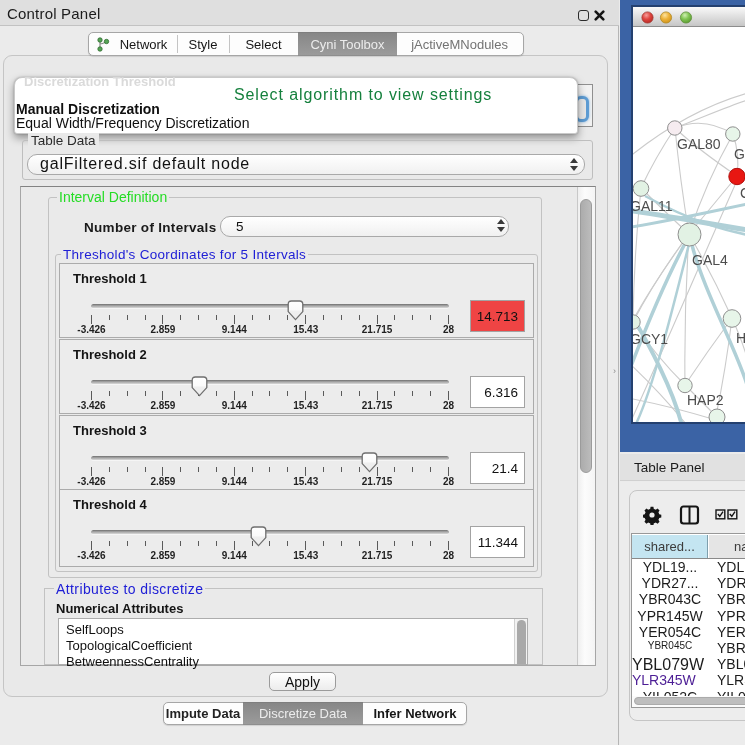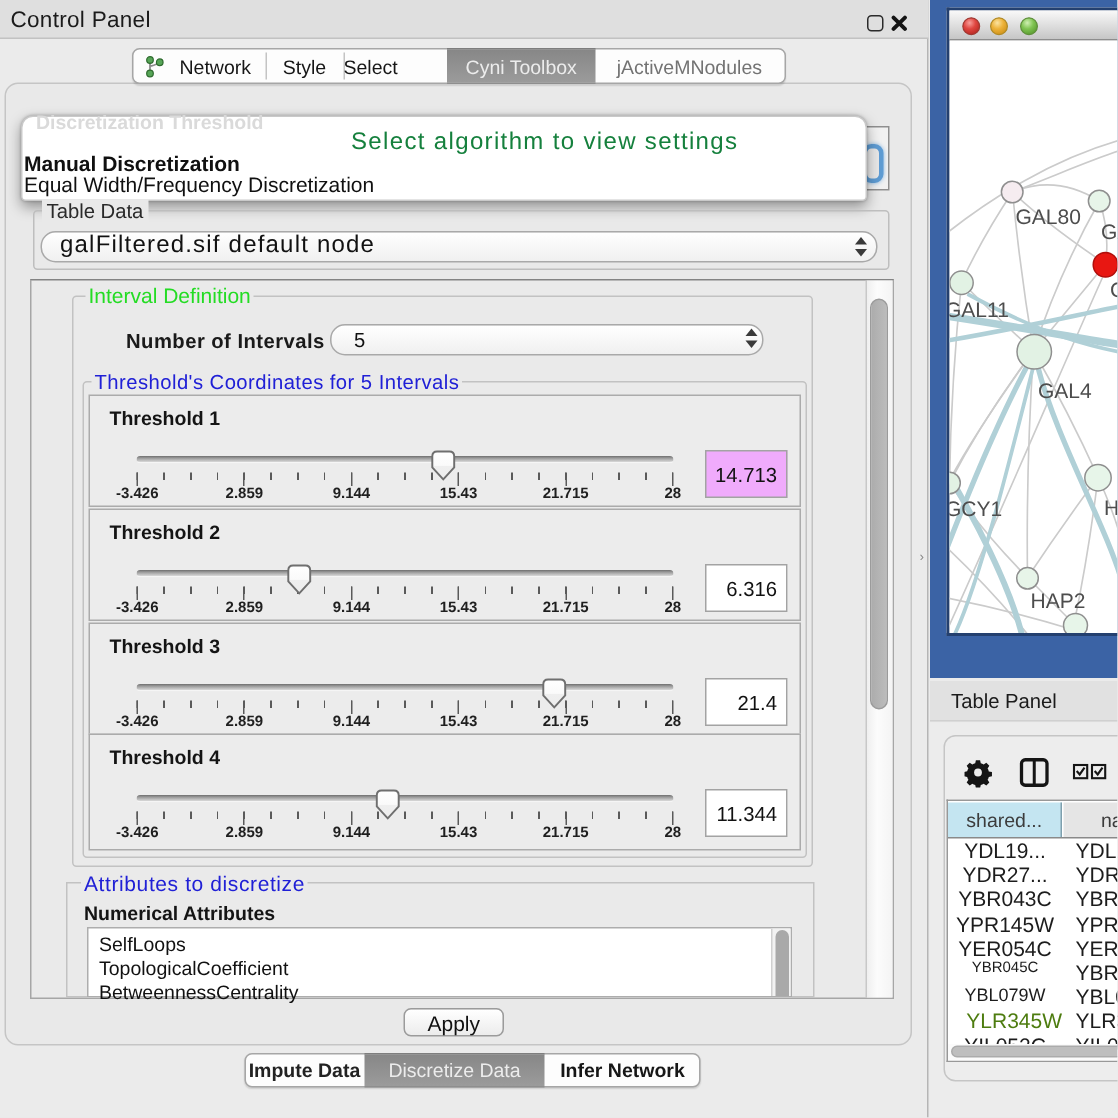--- a/index.html
+++ b/index.html
@@ -26,21 +26,21 @@
 <svg class="a" style="left:96px;top:37px" width="14" height="15" viewBox="0 0 14 15">
     <g stroke="#8C8C8C" stroke-width="1.2" fill="none">
       <path d="M4 3.5 V12 M4 7 C4 7 6 7 10 5"></path>
     </g>
     <circle cx="4" cy="3" r="2.2" fill="#57A557" stroke="#2E6B2E" stroke-width=".8"></circle>
     <circle cx="4" cy="12" r="2.2" fill="#57A557" stroke="#2E6B2E" stroke-width=".8"></circle>
     <circle cx="10.5" cy="4.5" r="2.2" fill="#57A557" stroke="#2E6B2E" stroke-width=".8"></circle>
   </svg>
 <div class="a" style="left:110px;top:37px;width:67px;text-align:center;font-size:13px;color:#161616">Network</div>
 <div class="a" style="left:177px;top:37px;width:52px;text-align:center;font-size:13px;color:#161616">Style</div>
-<div class="a" style="left:229px;top:37px;width:69px;font-size:13px;color:#161616">Select</div>
+<div class="a" style="left:229px;top:37px;width:69px;text-align:center;font-size:13px;color:#161616">Select</div>
 <div class="a" style="left:298px;top:37px;width:99px;text-align:center;font-size:13px;color:#ECECEC">Cyni Toolbox</div>
 <div class="a" style="left:397px;top:37px;width:111px;text-align:right;font-size:13px;color:#737373">jActiveMNodules</div>
 
 <div class="a" style="left:26px;top:84px;width:567px;height:43px;border:1px solid #8F8F8F;background:#F1F1F1"></div>
 <div class="a" style="left:575px;top:96px;width:14px;height:26px;border:3px solid #5E9CD3;border-radius:6px;box-shadow:0 0 3px #7FB2DF;background:#E8E8E8"></div>
 
 <div class="a" style="left:14px;top:77px;width:564px;height:57px;background:#FFFFFF;border:1px solid #C9C9C9;border-radius:8px 8px 3px 3px;box-shadow:0 4px 9px rgba(0,0,0,.38),0 0 2px rgba(0,0,0,.25)"></div>
 <div class="a" style="left:24px;top:74px;font-size:13px;font-weight:bold;color:#DADADA">Discretization Threshold</div>
 <div class="a" style="left:234px;top:86px;font-size:16px;letter-spacing:.9px;color:#15803d">Select algorithm to view settings</div>
 <div class="a" style="left:16px;top:101px;font-size:14px;font-weight:bold;color:#101010">Manual Discretization</div>
@@ -94,21 +94,21 @@
     <defs>
       <linearGradient id="th0" x1="0" y1="0" x2="0" y2="1">
         <stop offset="0" stop-color="#FFFFFF"></stop>
         <stop offset=".5" stop-color="#FAFAFA"></stop>
         <stop offset=".52" stop-color="#EFEFEF"></stop>
         <stop offset="1" stop-color="#EDEDED"></stop>
       </linearGradient>
     </defs>
     <path d="M1.2 4.2 Q1.2 1 4.4 1 L12.6 1 Q15.8 1 15.8 4.2 L15.8 11.6 L8.5 19.6 L1.2 11.6 Z" fill="url(#th0)" stroke="#6F6F6F" stroke-width="1.3"></path>
   </svg>
-<div class="a" style="left:470px;top:300px;width:55px;height:32px;background:#f0abfc;border:1px solid #A3A3A3;font-size:13.5px;color:#111;text-align:right;line-height:31px;padding-right:6px">14.713</div>
+<div class="a" style="left:470px;top:300px;width:55px;height:32px;background:#ef4444;border:1px solid #A3A3A3;font-size:13.5px;color:#111;text-align:right;line-height:31px;padding-right:6px">14.713</div>
 <div class="a" style="left:59px;top:339px;width:475px;height:75px;border:1px solid #ABABAB;background:#ECECEC"></div>
 <div class="a" style="left:73px;top:347px;font-size:13px;font-weight:bold;color:#141414">Threshold 2</div>
 <div class="a" style="left:91px;top:380px;width:358px;height:5px;border-radius:2.5px;background:linear-gradient(#6E6E6E,#9A9A9A 35%,#D9D9D9);border-bottom:1px solid #F5F5F5"></div>
 <div class="a" style="left:91px;top:391px;width:358px;height:5px;background:repeating-linear-gradient(90deg,#5A5A5A 0 1px,transparent 1px 17.85px)"></div>
 <div class="a" style="left:91.0px;top:391px;width:1px;height:9px;background:#5A5A5A"></div>
 <div class="a" style="left:61.0px;top:400px;width:61px;text-align:center;font-size:10px;font-weight:bold;color:#1F1F1F">-3.426</div>
 <div class="a" style="left:162.4px;top:391px;width:1px;height:9px;background:#5A5A5A"></div>
 <div class="a" style="left:132.4px;top:400px;width:61px;text-align:center;font-size:10px;font-weight:bold;color:#1F1F1F">2.859</div>
 <div class="a" style="left:233.8px;top:391px;width:1px;height:9px;background:#5A5A5A"></div>
 <div class="a" style="left:203.8px;top:400px;width:61px;text-align:center;font-size:10px;font-weight:bold;color:#1F1F1F">9.144</div>
@@ -322,21 +322,21 @@
 <div class="a" style="left:0;top:41.2px;width:76px;text-align:center;font-size:14px;color:#1C1C1C">YDR27...</div>
 <div class="a" style="left:85px;top:41.2px;font-size:14px;color:#1C1C1C;white-space:nowrap">YDR27</div>
 <div class="a" style="left:0;top:57.4px;width:76px;text-align:center;font-size:14px;color:#1C1C1C">YBR043C</div>
 <div class="a" style="left:85px;top:57.4px;font-size:14px;color:#1C1C1C;white-space:nowrap">YBR04</div>
 <div class="a" style="left:0;top:73.6px;width:76px;text-align:center;font-size:14px;color:#1C1C1C">YPR145W</div>
 <div class="a" style="left:85px;top:73.6px;font-size:14px;color:#1C1C1C;white-space:nowrap">YPR14</div>
 <div class="a" style="left:0;top:89.8px;width:76px;text-align:center;font-size:14px;color:#1C1C1C">YER054C</div>
 <div class="a" style="left:85px;top:89.8px;font-size:14px;color:#1C1C1C;white-space:nowrap">YER05</div>
 <div class="a" style="left:0;top:106.0px;width:76px;text-align:center;font-size:10px;color:#1C1C1C">YBR045C</div>
 <div class="a" style="left:85px;top:106.0px;font-size:14px;color:#1C1C1C;white-space:nowrap">YBR04</div>
-<div class="a" style="left:0;top:122.2px;width:76px;text-align:center;font-size:12px;color:#1C1C1C">YBL079W</div>
+<div class="a" style="left:0;top:122.2px;width:76px;text-align:left;font-size:16px;color:#1C1C1C">YBL079W</div>
 <div class="a" style="left:85px;top:122.2px;font-size:14px;color:#1C1C1C;white-space:nowrap">YBL07</div>
-<div class="a" style="left:0;top:138.4px;width:76px;text-align:right;font-size:14px;color:#4d7c0f">YLR345W</div>
+<div class="a" style="left:0;top:138.4px;width:76px;text-align:left;font-size:14px;color:#4c1d95">YLR345W</div>
 <div class="a" style="left:85px;top:138.4px;font-size:14px;color:#1C1C1C;white-space:nowrap">YLR34</div>
 <div class="a" style="left:0;top:154.6px;width:76px;text-align:center;font-size:14px;color:#1C1C1C">YIL052C</div>
 <div class="a" style="left:85px;top:154.6px;font-size:14px;color:#1C1C1C;white-space:nowrap">YIL05</div>
   <div class="a" style="left:0;top:162px;width:114px;height:13px;background:#FBFBFB"></div>
   <div class="a" style="left:2px;top:163px;width:118px;height:8px;background:#BEBEBE;border:1px solid #ABABAB;border-radius:4px"></div>
 </div>
 
 </body></html>

